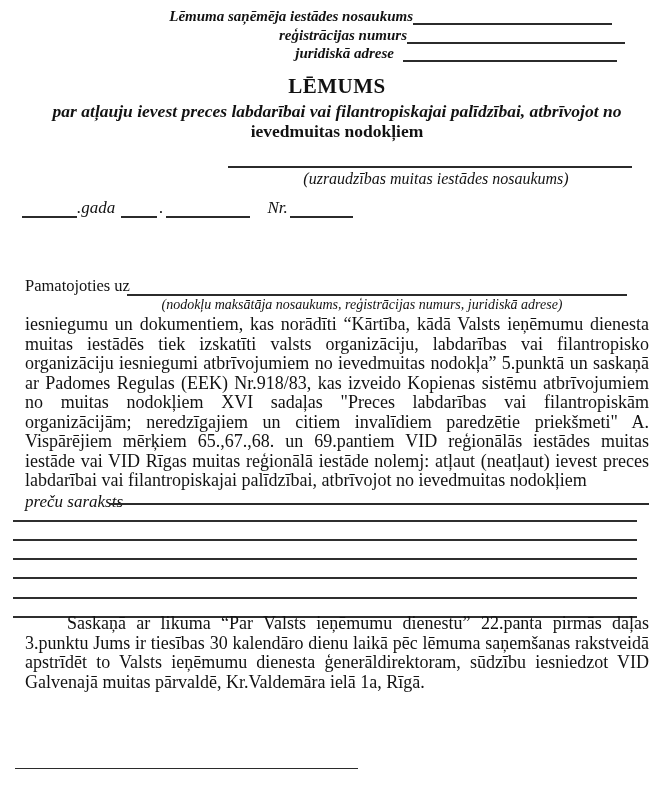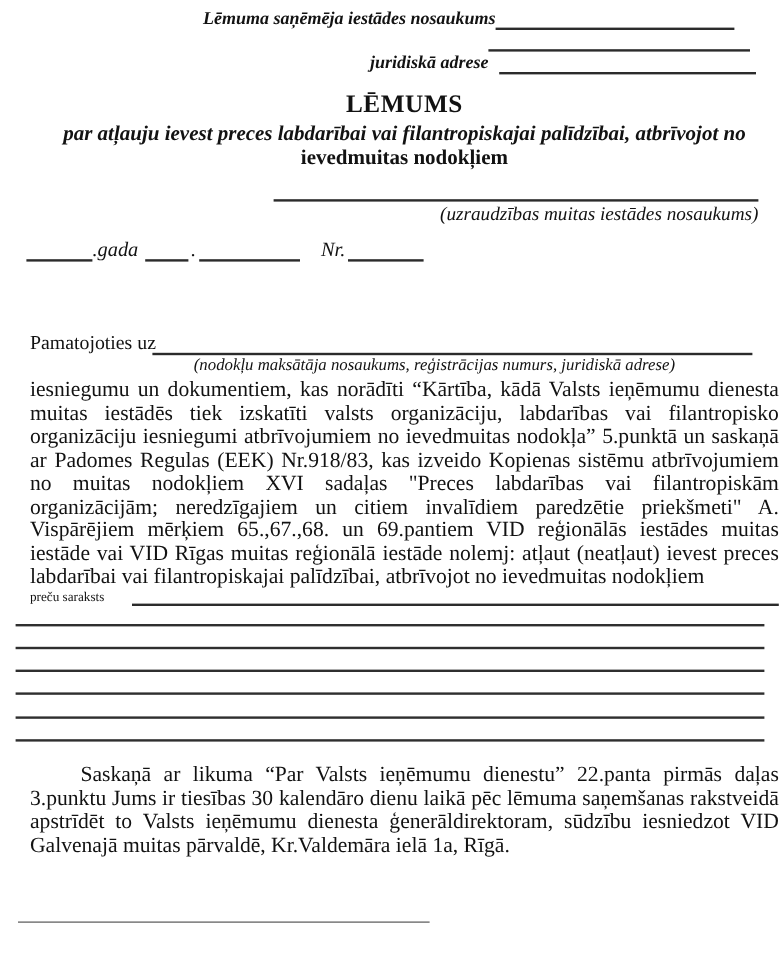--- a/index.html
+++ b/index.html
@@ -65,45 +65,46 @@
     text-align: justify;
     margin: 0;
   }
   .thin-rule {
     position: absolute;
     left: 13px;
     width: 624px;
     border-top: 2px solid #2f2f2f;
     height: 0;
   }
-  .italic-label { font-size: 11px; white-space: nowrap; }
+  .italic-label { font-style: italic; font-size: 17px; white-space: nowrap; }
 </style>
 </head>
 <body>
 
 <div class="page">
 
   <div class="hdr-row" style="top:8px; left:0; width:612px;">
     <span>Lēmuma saņēmēja iestādes nosaukums</span>
       <span class="blank" style="width:199px;"></span>
   </div>
   <div class="hdr-row" style="top:27px; left:0; width:625px;">
+    <span>reģistrācijas numurs</span>
       <span class="blank" style="width:218px;"></span>
   </div>
-  <div class="hdr-row" style="top:45px; left:0; width:617px;margin-left:13px;">
+  <div class="hdr-row" style="top:45px; left:0; width:617px;">
     <span>juridiskā adrese</span>
       <span class="blank" style="width:214px; margin-left:9px;"></span>
   </div>
 
   <div class="abs title" style="top:74px;">LĒMUMS</div>
   <div class="abs subtitle" style="top:101px;font-style:italic;">par atļauju ievest preces labdarībai vai filantropiskajai palīdzībai, atbrīvojot no</div>
   <div class="abs subtitle" style="top:121px;">ievedmuitas nodokļiem</div>
 
   <div class="abs rule-line" style="top:150px; left:228px; width:392px;"></div>
-  <div class="abs caption" style="top:170px; left:228px; width:392px; font-size:16px;text-align:right;">(uzraudzības muitas iestādes nosaukums)</div>
+  <div class="abs caption" style="top:170px; left:228px; width:392px; font-size:16px;">(uzraudzības muitas iestādes nosaukums)</div>
 
   <div class="abs date-row" style="top:198px; left:10px;">
     <span class="blank" style="width:55px;"></span>
       <span style="margin-right:6px;">.gada</span>
       <span class="blank" style="width:36px;"></span>
       <span style="margin:0 2px;">.</span>
       <span class="blank" style="width:84px;"></span>
       <span style="margin-left:18px; margin-right:2px;">Nr.</span>
       <span class="blank" style="width:63px;"></span>
   </div>
@@ -117,18 +118,18 @@
   <div class="abs italic-label" style="top:492px; left:13px;">preču saraksts</div>
   <div class="abs rule-line" style="top:487px; left:110px; width:527px;"></div>
 
   <div class="thin-rule" style="top:520px;"></div>
   <div class="thin-rule" style="top:539px;"></div>
   <div class="thin-rule" style="top:558px;"></div>
   <div class="thin-rule" style="top:577px;"></div>
   <div class="thin-rule" style="top:597px;"></div>
   <div class="thin-rule" style="top:616px;"></div>
 
-  <p class="abs para" style="top:636px; left:13px; width:624px; text-indent:42px;font-family:Liberation Serif, serif;">Saskaņā ar likuma “Par Valsts ieņēmumu dienestu” 22.panta pirmās daļas 3.punktu Jums ir tiesības 30 kalendāro dienu laikā pēc lēmuma saņemšanas rakstveidā apstrīdēt to Valsts ieņēmumu dienesta ģenerāldirektoram, sūdzību iesniedzot VID Galvenajā muitas pārvaldē, Kr.Valdemāra ielā 1a, Rīgā.</p>
+  <p class="abs para" style="top:614px; left:13px; width:624px; text-indent:42px;font-family:Liberation Serif, serif;">Saskaņā ar likuma “Par Valsts ieņēmumu dienestu” 22.panta pirmās daļas 3.punktu Jums ir tiesības 30 kalendāro dienu laikā pēc lēmuma saņemšanas rakstveidā apstrīdēt to Valsts ieņēmumu dienesta ģenerāldirektoram, sūdzību iesniedzot VID Galvenajā muitas pārvaldē, Kr.Valdemāra ielā 1a, Rīgā.</p>
 
   <div class="abs" style="top:752px; left:15px; width:331px; height:16px; border-bottom:2px solid #2b2b2b;"></div>
   <div class="abs caption" style="top:772px; left:535px; width:112px;">(nosaukums)</div>
 
 </div>
 
 </body></html>

